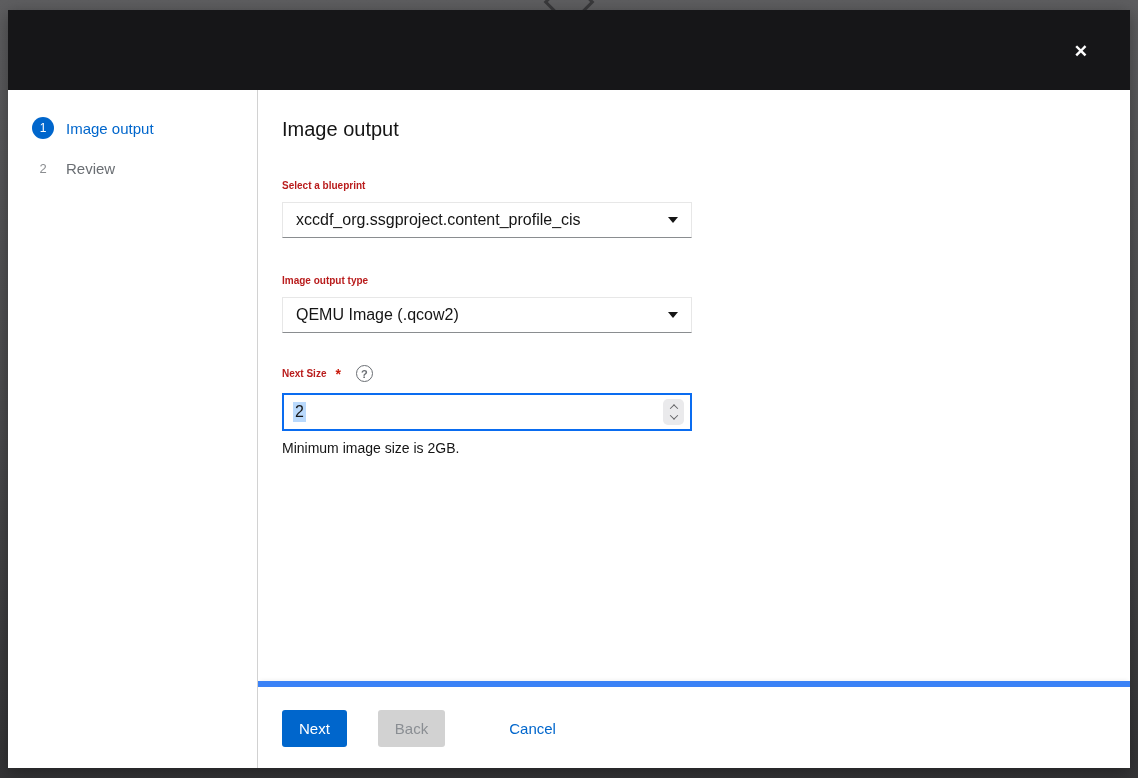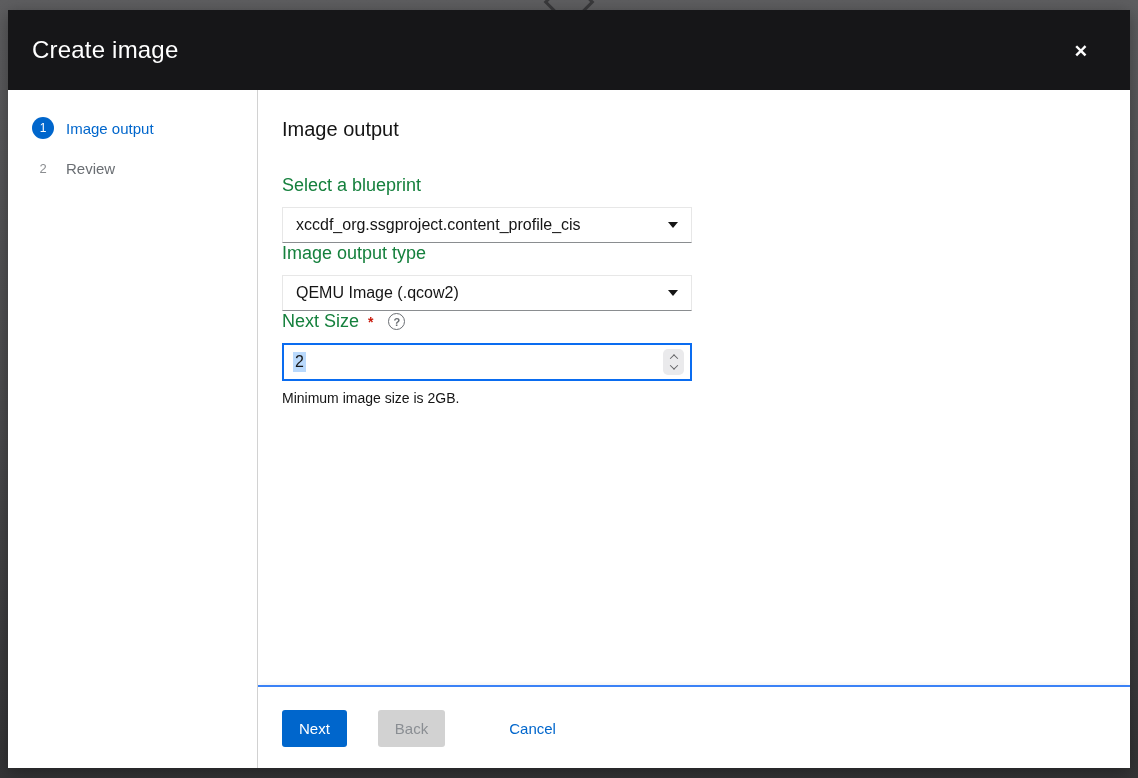--- a/index.html
+++ b/index.html
@@ -54,23 +54,23 @@
   }
   .step.active .step-num { background: #0066cc; color: #ffffff; font-size: 12px; font-weight: 400; }
   .step-label { font-size: 15px; color: #6a6e73; }
   .step.active .step-label { color: #0066cc; }
 
   
   .content { flex: 1; display: flex; flex-direction: column; min-width: 0; }
   .content-main { flex: 1; padding: 28px 24px 0 24px; }
   .content-title { font-size: 20px; font-weight: 400; color: #151515; }
 
-  .form-group { width: 410px; }
+  .form-group { margin-top: 32px; width: 410px; }
   .form-group:first-of-type { margin-top: 34px; }
-  .field-label { display: inline-block; font-size: 18px; font-weight: 400; color: #15803d; }
+  .field-label { display: inline-block; font-size: 10px; font-weight: 700; color: #b91c1c; }
   .label-row { margin-bottom: 11px; display: flex; align-items: center; }
   .form-group > .field-label { margin-bottom: 11px; }
   .required-marker { color: #c9190b; font-size: 14px; font-weight: 700; margin-left: 9px; }
   .help-icon {
     margin-left: 15px; width: 17px; height: 17px;
     border: 1px solid #6a6e73; border-radius: 50%;
     color: #6a6e73; font-size: 11px; font-weight: 700;
     display: inline-flex; align-items: center; justify-content: center;
     cursor: pointer;
   }
@@ -105,21 +105,21 @@
   }
   .chev { width: 6px; height: 6px; border-left: 1.6px solid #636366; border-top: 1.6px solid #636366; }
   .chev.up { transform: rotate(45deg) translate(1px, 1px); }
   .chev.down { transform: rotate(225deg) translate(1px, 1px); }
 
   .helper-text { margin-top: 9px; font-size: 14px; color: #151515; }
 
   
   .content-footer {
     flex: 0 0 82px;
-    border-top: 2px solid #3b82f6;
+    border-top: 6px solid #3b82f6;
     box-shadow: 0 -3px 4px -2px rgba(0,0,0,0.06);
     padding: 23px 24px 21px 24px;
     display: flex; align-items: center;
   }
   .btn {
     font-family: "Liberation Sans", sans-serif;
     font-size: 15px; border: none; border-radius: 3px;
     padding: 9px 17px; cursor: pointer; line-height: 1.3;
   }
   .btn-primary { background: #0066cc; color: #ffffff; }
@@ -127,21 +127,20 @@
   .cancel-link { margin-left: 64px; color: #0066cc; font-size: 15px; text-decoration: none; cursor: pointer; text-align: right; }
 </style>
 </head>
 <body>
 
 <div class="cube-icon"></div>
 
 <div class="modal">
 
   <div class="modal-header">
-    <h1 class="modal-title">Create image</h1>
     <button class="close-btn">✕</button>
   </div>
 
   <div class="modal-body">
 
     <nav class="wizard-nav">
       <div class="step active">
         <span class="step-num">1</span>
         <span class="step-label">Image output</span>
       </div>

